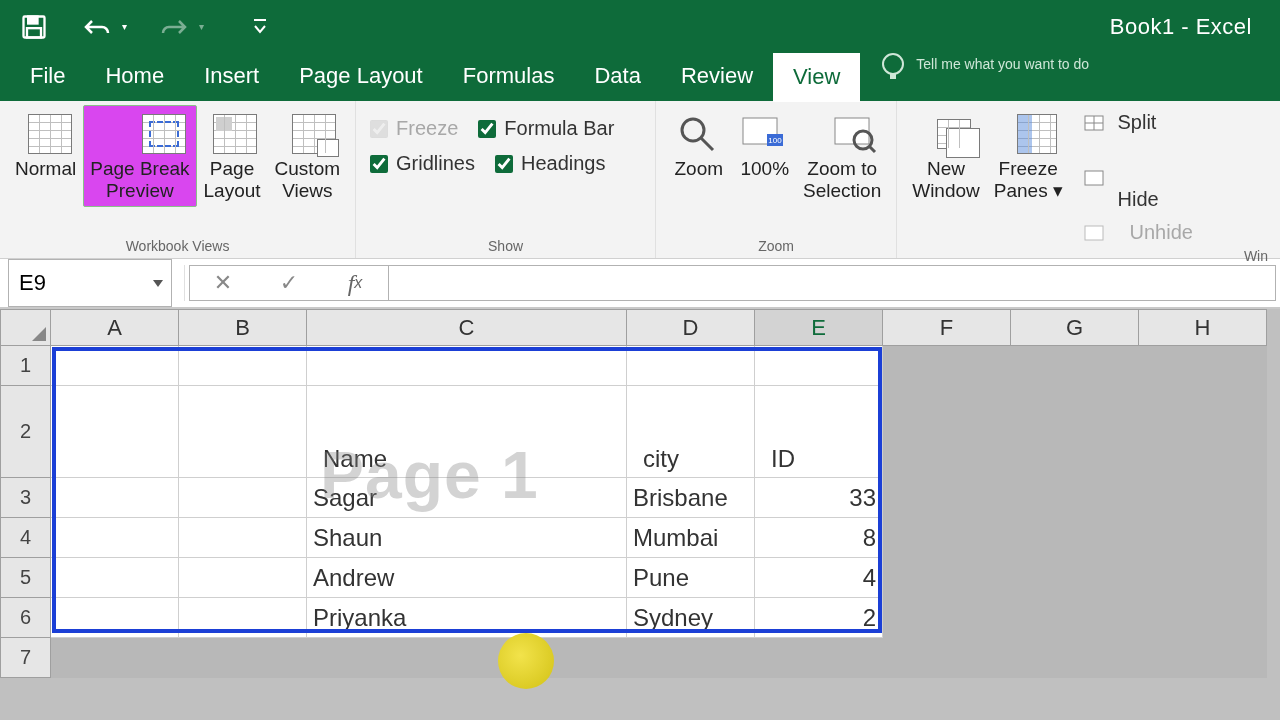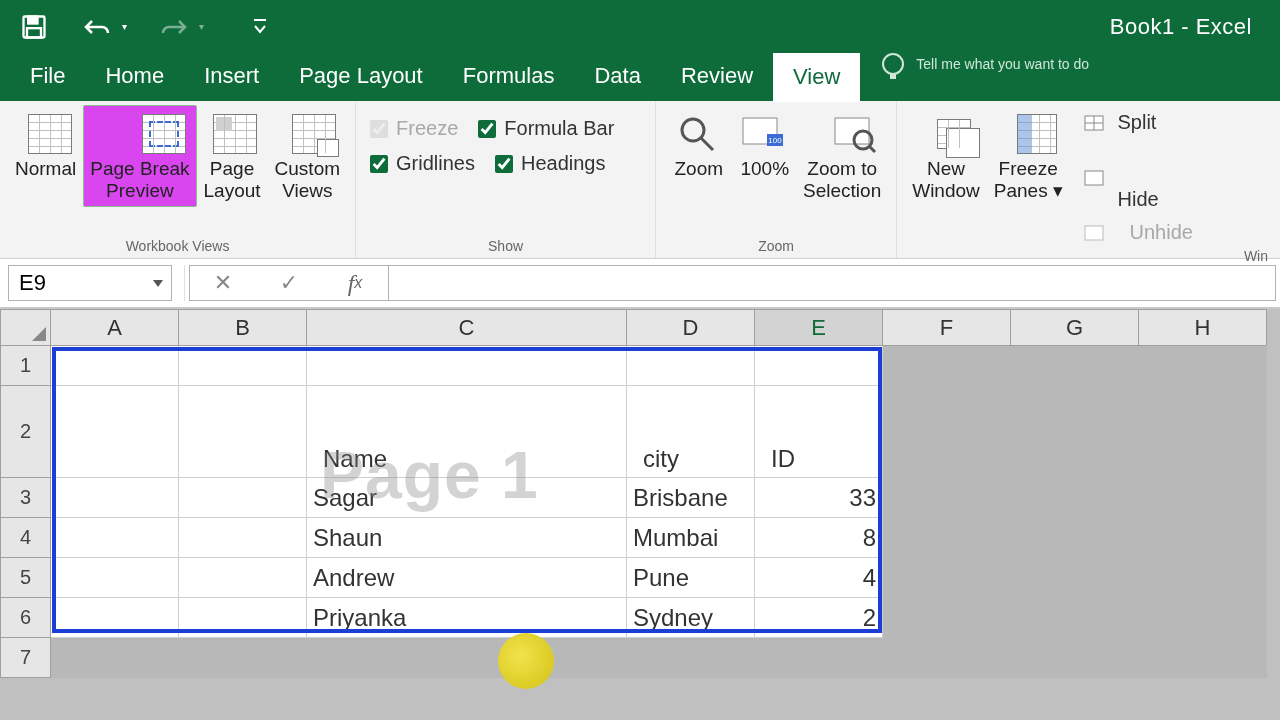--- a/index.html
+++ b/index.html
@@ -41,21 +41,21 @@
 .chk.disabled input { opacity: .6; }
 
 
 .sh { width: 44px; height: 40px; border: 1px solid #7a7a7a; background: #fff; position: relative; }
 .sh::before { content:""; position:absolute; inset:0; background: repeating-linear-gradient(to bottom, transparent 0 7px, #bfbfbf 7px 8px); }
 .sh::after  { content:""; position:absolute; inset:0; background: repeating-linear-gradient(to right, transparent 0 10px, #bfbfbf 10px 11px); }
 .sh .accent { position:absolute; }
 
 
 .fxbar { height: 50px; background: #fff; border-bottom: 2px solid #c9c9c9; display: flex; align-items: center; }
-.namebox { width: 164px; height: 36px; border: 1px solid #b2b2b2; margin: 0 8px; display: flex; align-items: center; justify-content: space-between; padding: 0 8px 0 10px; font-size: 22px; cursor: text; }
+.namebox { width: 164px; height: 48px; border: 1px solid #b2b2b2; margin: 0 8px; display: flex; align-items: center; justify-content: space-between; padding: 0 8px 0 10px; font-size: 22px; cursor: text; }
 .namebox .dd { border-left: 5px solid transparent; border-right: 5px solid transparent; border-top: 7px solid #555; }
 .fx-sep { width: 1px; height: 36px; background: #e0e0e0; margin: 0 4px; }
 .fxbtns { display: flex; align-items: center; width: 200px; height: 36px; border: 1px solid #b2b2b2; }
 .fxbtn { flex:1; display:flex; align-items:center; justify-content:center; height:100%; cursor:pointer; color:#888; font-size:22px; }
 .fxbtn.fx { font-style: italic; font-family: "Times New Roman", serif; font-size: 24px; color:#666; }
 .fxinput { flex:1; height:36px; border:1px solid #b2b2b2; border-left:none; margin-right: 4px; padding: 0 8px; font-size: 20px; }
 
 
 .gridwrap { position: relative; background: #c0c0c0; height: calc(720px - 53px - 48px - 158px - 50px); }
 table.sheet { border-collapse: collapse; table-layout: fixed; }

